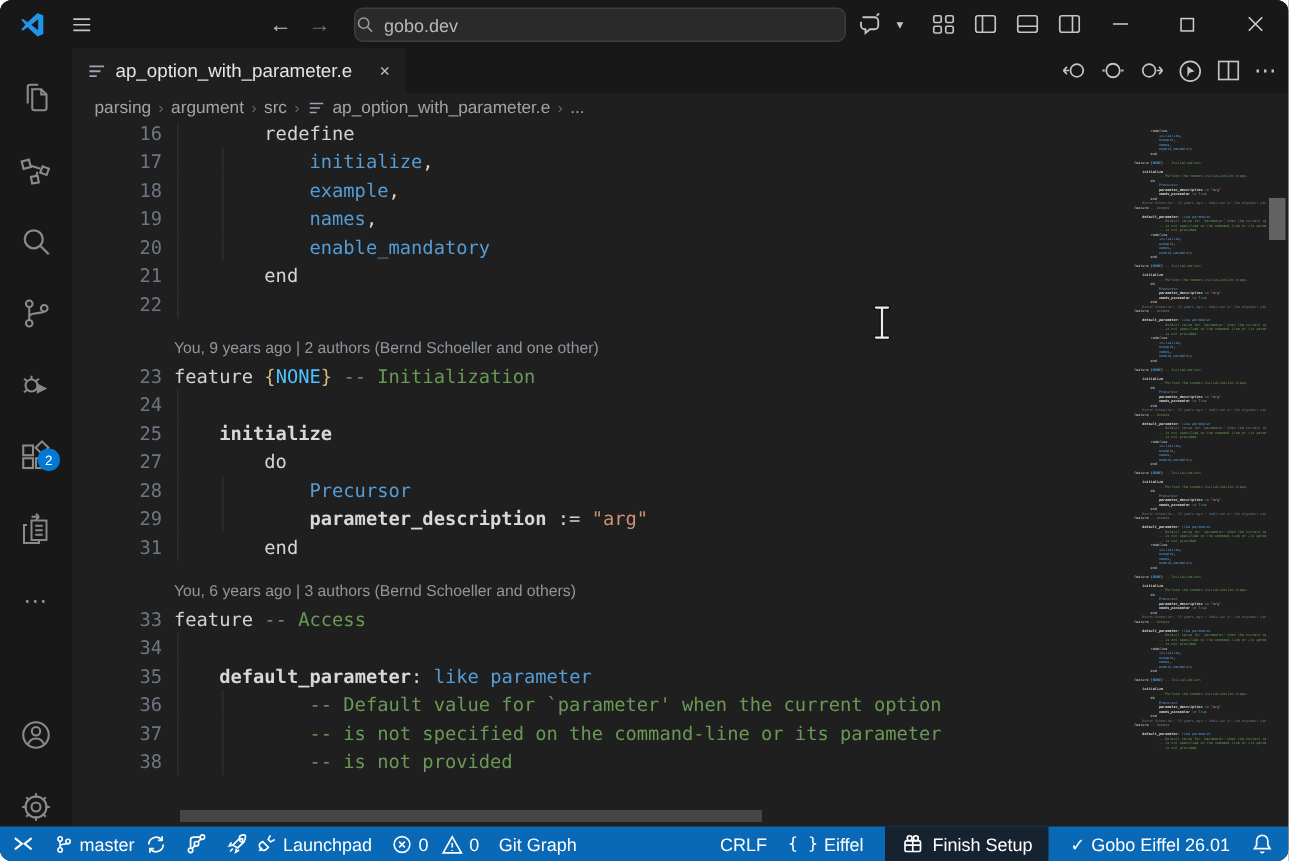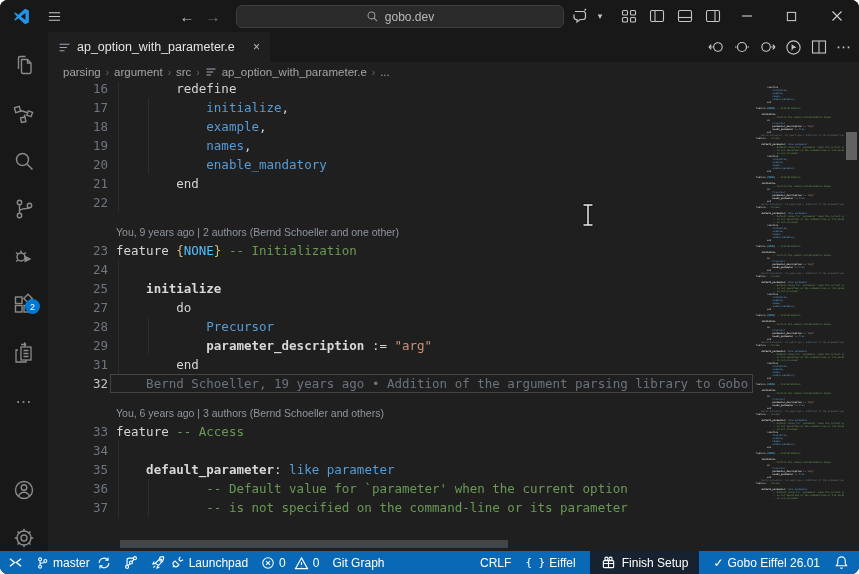--- a/index.html
+++ b/index.html
@@ -1,20 +1,20 @@
 <!DOCTYPE html>
 <html><head>
 <meta charset="utf-8">
 <style>
   html,body{margin:0;padding:0;background:#fff;font-family:"Liberation Sans",sans-serif;}
   .window{position:relative;width:859px;height:574px;background:#1f1f1f;border-radius:8px;overflow:hidden;box-shadow:0 0 0 1px #3a3a3a inset;}
   
   .titlebar{position:absolute;left:0;top:0;right:0;height:32px;background:#181818;color:#cccccc;}
   .tb-ic{position:absolute;top:0;height:32px;display:flex;align-items:center;justify-content:center;color:#c5c5c5;}
-  .cmdcenter{position:absolute;left:236px;top:5px;width:326px;height:21px;background:#2a2a2a;border:1px solid #3e3e3e;border-radius:6px;display:flex;align-items:center;justify-content:center;gap:6px;color:#b8b8b8;font-size:12px;}
+  .cmdcenter{position:absolute;left:236px;top:5px;width:326px;height:21px;background:#2a2a2a;border:1px solid #3e3e3e;border-radius:6px;display:flex;align-items:center;gap:6px;color:#b8b8b8;font-size:12px;}
   .winbtns{position:absolute;right:0;top:0;height:32px;display:flex;}
   .winbtn{width:45px;height:32px;display:flex;align-items:center;justify-content:center;color:#cfcfcf;}
   
   .activitybar{position:absolute;left:0;top:32px;width:48px;bottom:23px;background:#181818;border-right:1px solid #2a2a2a;}
   .act-ic{position:absolute;left:0;width:48px;height:40px;display:flex;align-items:center;justify-content:center;color:#8a8a8a;}
   .act-badge{position:absolute;left:25px;top:14px;width:15px;height:15px;background:#0078d4;border-radius:50%;color:#fff;font-size:9px;display:flex;align-items:center;justify-content:center;}
   
   .tabbar{position:absolute;left:48px;top:32px;right:0;height:30px;background:#181818;}
   .tab{position:absolute;left:0;top:0;height:30px;width:222px;background:#1f1f1f;display:flex;align-items:center;gap:6px;padding:0 10px;box-sizing:border-box;color:#e4e4e4;font-size:12.5px;}
   .tab-close{margin-left:auto;color:#bfbfbf;font-size:12px;}
@@ -365,27 +365,20 @@
             <span class="pretext"><span class="c-w">			</span><span class="c-d">parameter_description</span><span class="c-w"> := </span><span class="c-o">"arg"</span></span>
           </span>
         </div>
         <div class="crow">
           <span class="ln">31</span>
           <span class="codecell">
             <i class="guide" style="left: 10px;"></i>
             <span class="pretext"><span class="c-w">		end</span></span>
           </span>
         </div>
-        <div class="crow cur">
-          <span class="ln">32</span>
-          <span class="codecell">
-            <span class="pretext"><span class="c-w">	</span><span class="c-m">Bernd Schoeller, 19 years ago • Addition of the argument parsing library to Gobo</span></span>
-          </span>
-          <i class="curbox"></i>
-        </div>
         <div class="lensrow">You, 6 years ago | 3 authors (Bernd Schoeller and others)</div>
         <div class="crow">
           <span class="ln">33</span>
           <span class="codecell">
             <span class="pretext"><span class="c-w">feature </span><span class="c-g">-- Access</span></span>
           </span>
         </div>
         <div class="crow">
           <span class="ln">34</span>
           <span class="codecell">
@@ -407,20 +400,28 @@
             <i class="guide" style="left: 40px;"></i>
             <span class="pretext"><span class="c-w">			</span><span class="c-g">-- Default value for `parameter' when the current option</span></span>
           </span>
         </div>
         <div class="crow">
           <span class="ln">37</span>
           <span class="codecell">
             <i class="guide" style="left: 10px;"></i>
             <i class="guide" style="left: 40px;"></i>
             <span class="pretext"><span class="c-w">			</span><span class="c-g">-- is not specified on the command-line or its parameter</span></span>
+          </span>
+        </div>
+        <div class="crow">
+          <span class="ln">38</span>
+          <span class="codecell">
+            <i class="guide" style="left: 10px;"></i>
+            <i class="guide" style="left: 40px;"></i>
+            <span class="pretext"><span class="c-w">			</span><span class="c-g">-- is not provided</span></span>
           </span>
         </div>
       </div>
     <div class="minimap">
         <div id="minimap-lines">
           <div class="mline"><span class="c-w">		redefine</span></div>
           <div class="mline"><span class="c-w">			</span><span class="c-b">initialize</span><span class="c-w">,</span></div>
           <div class="mline"><span class="c-w">			</span><span class="c-b">example</span><span class="c-w">,</span></div>
           <div class="mline"><span class="c-w">			</span><span class="c-b">names</span><span class="c-w">,</span></div>
           <div class="mline"><span class="c-w">			</span><span class="c-b">enable_mandatory</span></div>

